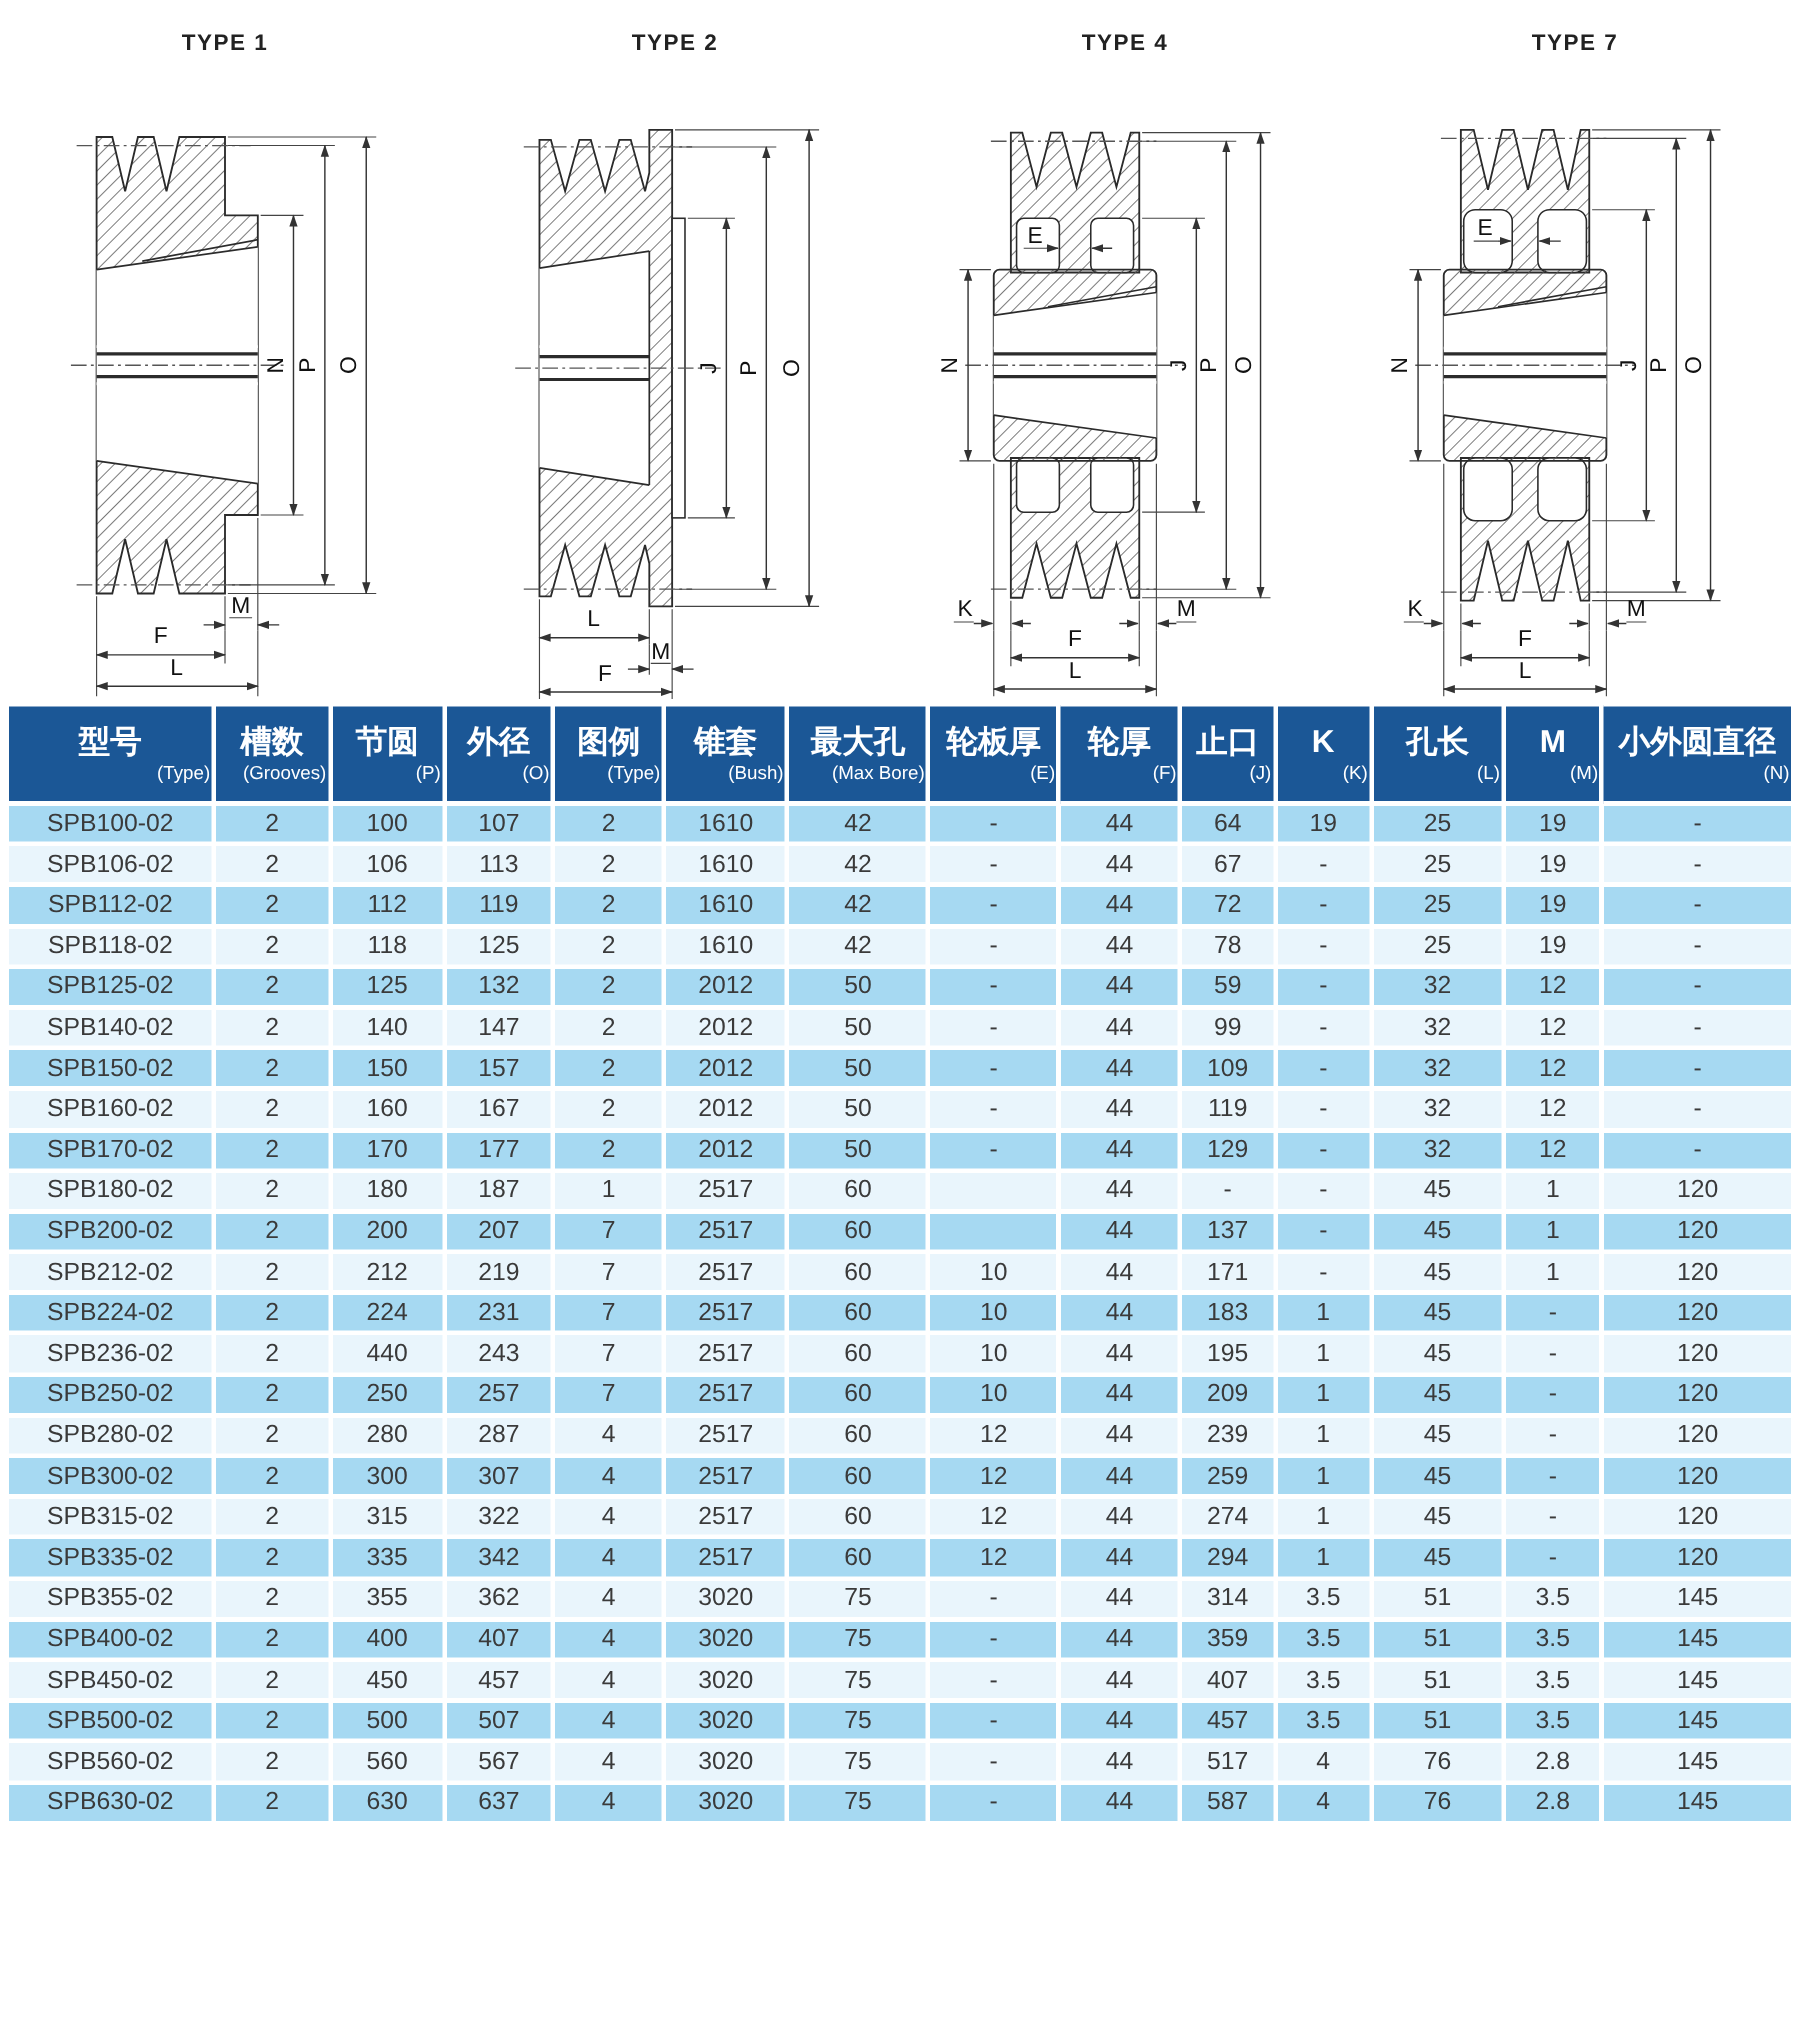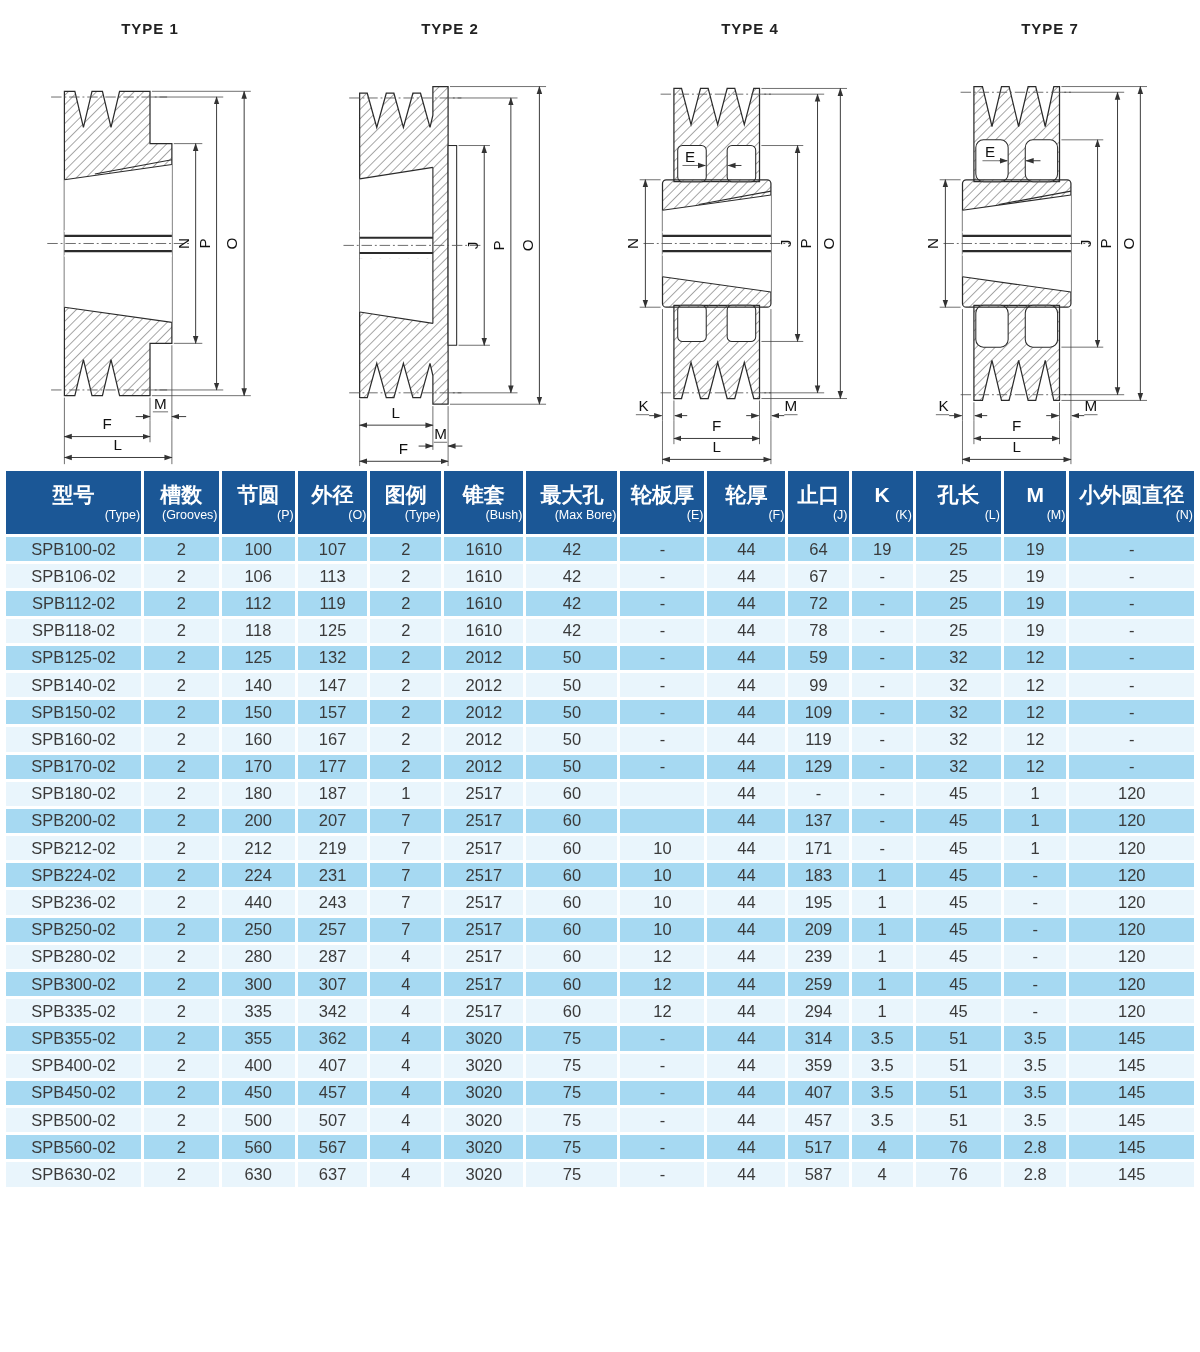--- a/index.html
+++ b/index.html
@@ -653,20 +653,36 @@
           <td>60</td>
           <td>12</td>
           <td>44</td>
           <td>259</td>
           <td>1</td>
           <td>45</td>
           <td>-</td>
           <td>120</td>
         </tr>
         <tr>
+          <td>SPB315-02</td>
+          <td>2</td>
+          <td>315</td>
+          <td>322</td>
+          <td>4</td>
+          <td>2517</td>
+          <td>60</td>
+          <td>12</td>
+          <td>44</td>
+          <td>274</td>
+          <td>1</td>
+          <td>45</td>
+          <td>-</td>
+          <td>120</td>
+        </tr>
+        <tr>
           <td>SPB335-02</td>
           <td>2</td>
           <td>335</td>
           <td>342</td>
           <td>4</td>
           <td>2517</td>
           <td>60</td>
           <td>12</td>
           <td>44</td>
           <td>294</td>

